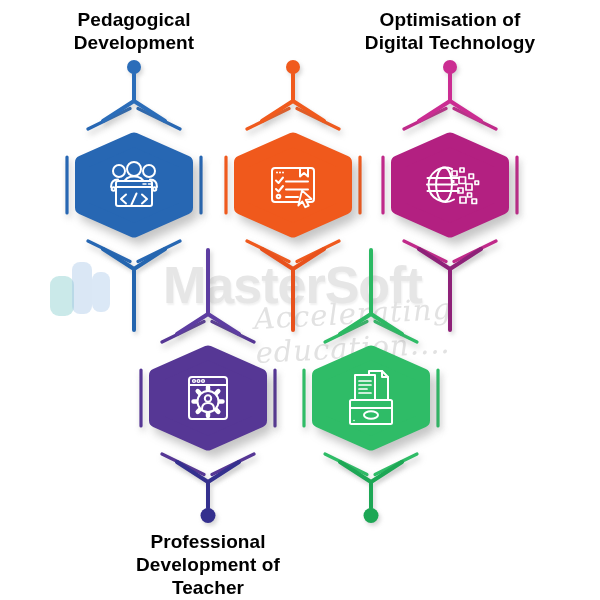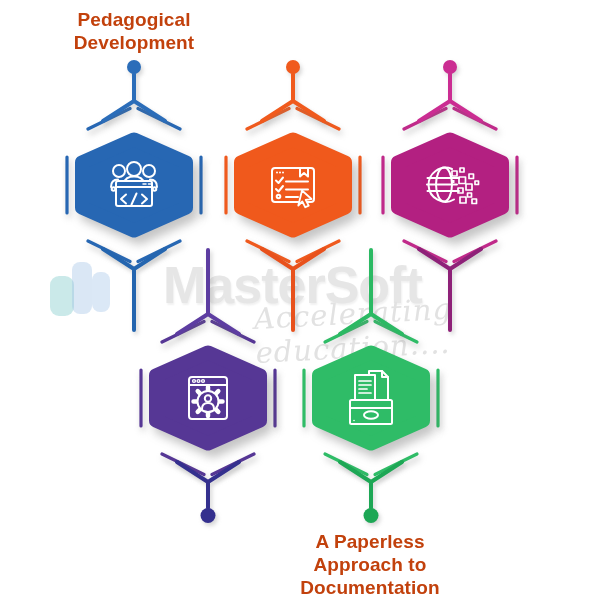--- a/index.html
+++ b/index.html
@@ -3,21 +3,21 @@
 <meta charset="utf-8">
 <style>
   html,body{margin:0;padding:0;background:#fff;}
   #stage{
     position:relative;width:600px;height:600px;background:#ffffff;overflow:hidden;
     font-family:"Liberation Sans",sans-serif;
   }
   .hex-label{
     position:absolute;width:230px;transform:translateX(-50%);
     text-align:center;font-weight:700;font-size:19px;line-height:23px;
-    color:#c2410c;white-space:pre-line;letter-spacing:.1px;
+    color:#000000;white-space:pre-line;letter-spacing:.1px;
   }
   .card-svg{position:absolute;width:170px;height:300px;overflow:visible;}
   .hex{filter:drop-shadow(5px 7px 5px rgba(90,90,90,.35));}
   .deco{filter:drop-shadow(2px 4px 3px rgba(120,120,120,.40));}
   .conn{filter:drop-shadow(2px 3px 2px rgba(120,120,120,.30));}
   .deco path{stroke:currentColor;stroke-width:3.2;stroke-linecap:round;fill:none;}
   .conn path{stroke:currentColor;stroke-width:4;stroke-linecap:round;fill:none;}
   .conn circle{fill:currentColor;}
   .icon{stroke:#fff;fill:none;stroke-width:2;stroke-linecap:round;stroke-linejoin:round;}
   
@@ -183,17 +183,19 @@
         <rect x="-21" y="2" width="42" height="24" rx="1.5" fill="currentColor"></rect>
         <path d="M-21,10 L21,10"></path>
         <ellipse cx="0" cy="17" rx="7" ry="3.8"></ellipse>
         <circle cx="-17" cy="22.5" r="0.8" fill="#fff" stroke="none"></circle>
       </g>
     </g>
   </svg>
 
   <div class="hex-label" style="left:134px;top:8px">Pedagogical
 Development</div>
-  <div class="hex-label" style="left:370px;top:530px">A Paperless
-Approach to
-Documentation</div>
+  <div class="hex-label" style="left:450px;top:8px">Optimisation of
+Digital Technology</div>
+  <div class="hex-label" style="left:208px;top:530px">Professional
+Development of
+Teacher</div>
 
 </div>
 
 </body></html>

